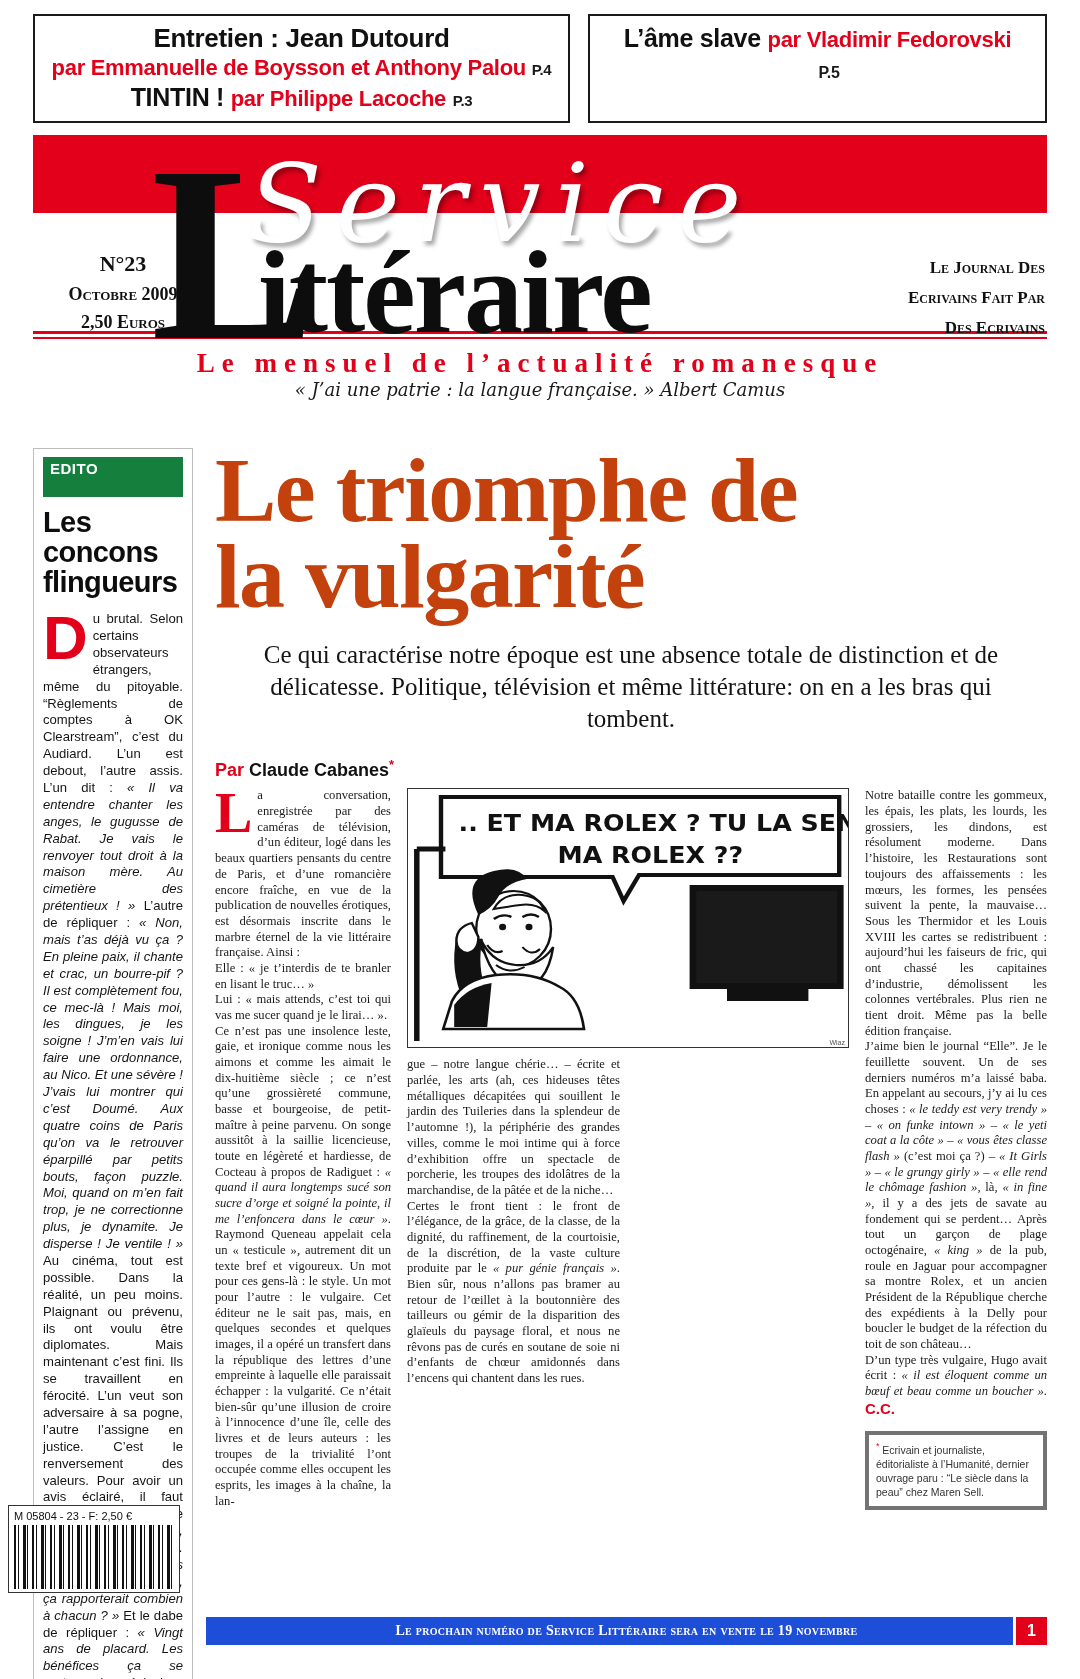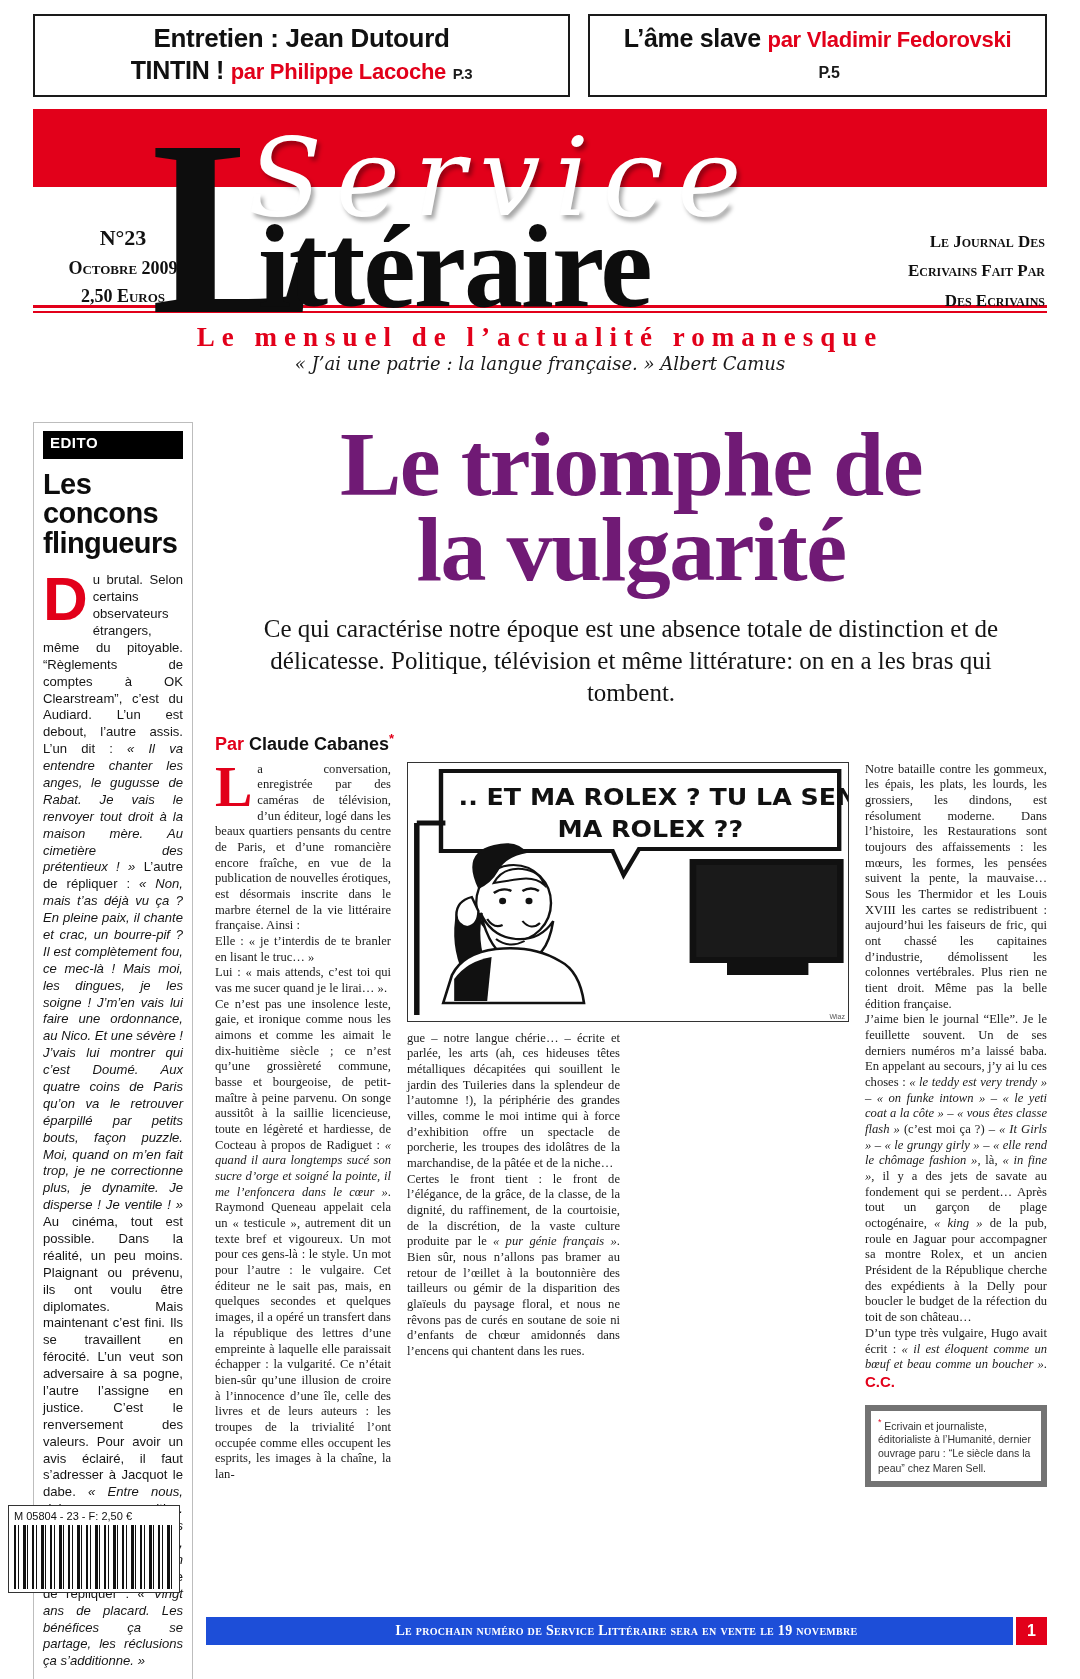--- a/index.html
+++ b/index.html
@@ -72,34 +72,34 @@
   .camus{
     text-align:center;font-size:18px;color:#1a1a1a;
     font-family:"DejaVu Serif", serif;font-style:italic;
   }
 
   
   .content{position:relative;margin:48px 33px 0 33px;display:flex;gap:0;}
   .edito-col{width:160px;flex:0 0 160px;border:1px solid #bdbdbd;padding:0;box-sizing:border-box;
     align-self:flex-start;}
   .edito-inner{padding:8px 9px 10px 9px;}
-  .edito-tag{background:#000000;color:#fff;font-family:"Liberation Sans",sans-serif;
-    font-weight:bold;font-size:15px;letter-spacing:.5px;padding:3px 7px 8px 7px;display:block;}
+  .edito-tag{background:#15803d;color:#fff;font-family:"Liberation Sans",sans-serif;
+    font-weight:bold;font-size:15px;letter-spacing:.5px;padding:3px 7px 20px 7px;display:block;}
   .edito-title{font-family:"Liberation Sans",sans-serif;font-weight:bold;font-size:29px;
     line-height:1.02;margin:11px 0 14px 0;color:#0d0d0d;letter-spacing:-.6px;}
   .edito-body{font-family:"Liberation Sans",sans-serif;font-size:13.1px;line-height:1.29;
     text-align:justify;color:#151515;}
   .edito-body .dropcap{float:left;font-size:62px;line-height:.82;font-weight:bold;color:#e2001a;
     padding:2px 5px 0 0;font-family:"Liberation Sans",sans-serif;}
   .edito-body i{font-style:italic;}
 
   .main-col{flex:1;padding-left:22px;box-sizing:border-box;}
 
   .headline{font-family:"Liberation Serif",serif;font-weight:bold;font-size:92px;
-    line-height:.93;text-align:center;color:#701a75;letter-spacing:-1.5px;margin:0;}
+    line-height:.93;color:#c2410c;letter-spacing:-1.5px;margin:0;}
   .standfirst{font-family:"Liberation Serif",serif;font-size:25px;line-height:1.28;
     text-align:center;margin:20px 12px 0 12px;color:#141414;}
 
   .byline{font-family:"Liberation Sans",sans-serif;font-weight:bold;font-size:18px;margin:22px 0 7px 0;}
   .byline .par{color:#e2001a;text-align:right;}
   .byline sup{font-size:13px;color:#e2001a;}
 
   .art-grid{display:flex;gap:16px;margin-top:2px;}
   .art-c1{flex:0 0 176px;}
   .art-c3{flex:0 0 182px;}
@@ -113,21 +113,21 @@
   
   .cartoon{border:1px solid #333;background:#fff;position:relative;height:258px;overflow:hidden;}
   .cartoon svg{display:block;width:100%;height:100%;}
   .cartoon-credit{position:absolute;right:3px;bottom:1px;font-size:7px;color:#555;
     font-family:"Liberation Sans",sans-serif;}
 
   .twocol-flow{display:flex;gap:16px;margin-top:9px;}
   .twocol-flow > div{flex:1;}
 
   .cc-sign{color:#e2001a;font-weight:bold;font-size:15px;font-family:"Liberation Sans",sans-serif;}
-  .footnote{border:6px solid #737373;padding:6px 7px;margin-top:13px;
+  .footnote{border:4px solid #737373;padding:6px 7px;margin-top:13px;
     font-family:"Liberation Sans",sans-serif;font-size:10.5px;line-height:1.35;color:#333;}
   .footnote sup{color:#e2001a;}
 
   
   .barcode-wrap{position:absolute;left:8px;bottom:86px;width:172px;border:1px solid #333;
     background:#fff;padding:4px 5px 3px 5px;box-sizing:border-box;}
   .barcode-cap{font-family:"Liberation Sans",sans-serif;font-size:11px;color:#111;margin-bottom:3px;}
   .barcode-bars{height:64px;width:100%;background:
     repeating-linear-gradient(to right,#111 0 2px,#fff 2px 4px,#111 4px 5px,#fff 5px 9px,
     #111 9px 12px,#fff 12px 13px,#111 13px 14px,#fff 14px 18px);}
@@ -141,20 +141,21 @@
     border-left:3px solid #fff;box-sizing:border-box;}
 </style>
 </head>
 <body>
 
 <div class="page">
 
   <div class="teasers">
     <div class="teaser-box left">
       <div class="tline t1">Entretien : Jean Dutourd</div>
+      <div class="tline t2"><span class="red">par Emmanuelle de Boysson et Anthony Palou</span> <span class="pg">P.4</span></div>
       <div class="tline t3"><span>TINTIN !</span> <span class="red t2">par Philippe Lacoche</span> <span class="pg">P.3</span></div>
     </div>
     <div class="teaser-box right">
       <div class="tline t3"><span>L’âme slave</span> <span class="red t2">par Vladimir Fedorovski</span> <span class="pgr">P.5</span></div>
     </div>
   </div>
 
   <div class="masthead">
     <div class="redband"></div>
     <div class="mast-inner">

